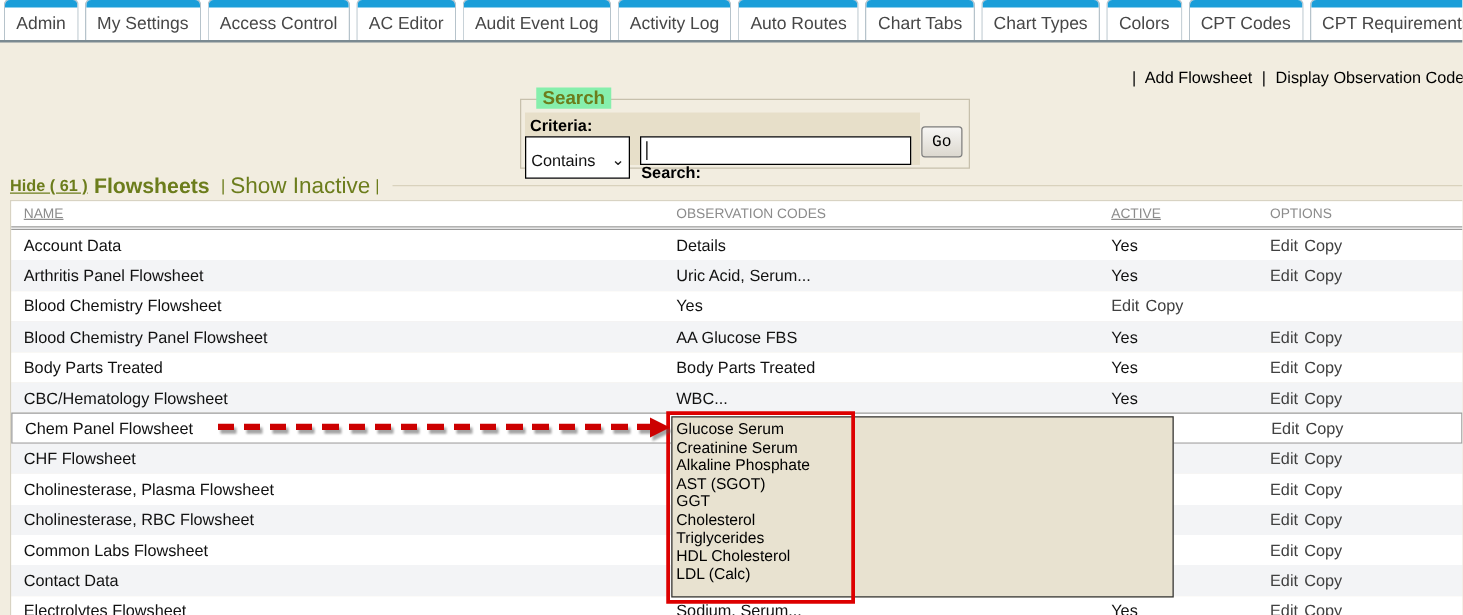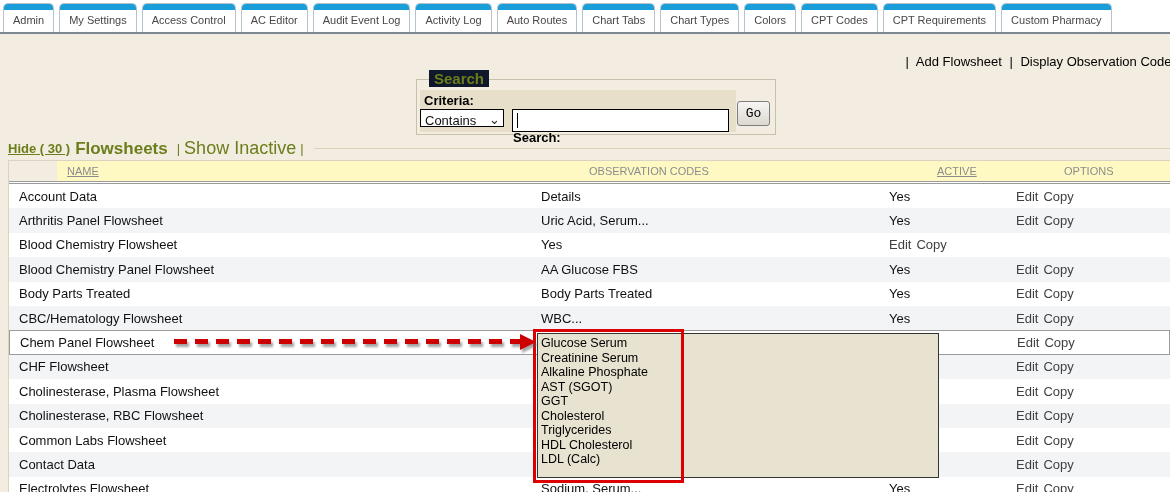--- a/index.html
+++ b/index.html
@@ -22,49 +22,49 @@
     position: absolute; top: 32px; left: 0; width: 1170px; height: 2px;
     background: #7b8a91;
   }
   .tab {
     flex: 0 0 auto;
     border: 1px solid #b6c3cb; border-bottom: none;
     border-radius: 5px 5px 0 0;
     background: #fff; overflow: hidden; cursor: pointer;
   }
   .tab .blue { height: 6px; background: #1a9ed9; }
-  .tab .lbl { padding: 4px 9px 6px; font-size: 11px; color: #474747; text-align: center; }
+  .tab .lbl { padding: 4px 9px 6px; font-size: 14px; color: #474747; text-align: center; }
 
   
   .top-links {
     position: absolute; top: 54px; right: -8px;
     font-size: 13px; color: #000; white-space: nowrap;
   }
   .top-links a { color: #000; cursor: pointer; }
   .top-links .pipe { margin: 0 4px; }
 
   
   .search-box {
     position: absolute; left: 416px; top: 79px; width: 360px; height: 56px;
     border: 1px solid #c7c0ac;
   }
   .search-legend {
     position: absolute; left: 429px; top: 70px;
-    background: #0f172a; padding: 0 5px;
+    background: #86efac; padding: 0 5px;
     font-size: 15px; font-weight: bold; color: #6c7d1c;
   }
   .search-tan {
     position: absolute; left: 420px; top: 90px; width: 316px; height: 42px;
     background: #e7dfc9;
   }
   .search-lab { position: absolute; font-size: 13px; font-weight: bold; color: #000; }
   .lab-criteria { left: 424px; top: 93px; }
   .lab-search  { left: 513px; top: 93px; margin-top: 37px; }
   .criteria-select {
-    position: absolute; left: 420px; top: 109px; width: 84px; height: 18px;
+    position: absolute; left: 420px; top: 109px; width: 84px; height: 34px;
     background: #fff; border: 1px solid #000; font-size: 13px;
     display: flex; align-items: center; justify-content: space-between;
     padding: 4px 3px 0 4px; cursor: pointer;
   }
   .criteria-select .chev { font-size: 13px; color: #222; line-height: 10px; }
   .search-input {
     position: absolute; left: 512px; top: 109px; width: 217px; height: 23px;
     background: #fff; border: 1px solid #000; font-size: 13px; padding-left: 4px;
     font-family: "Liberation Sans", sans-serif;
   }
@@ -87,21 +87,21 @@
   .fs-header .pipe { font-size: 13px; color: #6c7d1c; margin: 0 4px; }
   .fs-header .show-inactive { font-size: 18px; color: #6c7d1c; cursor: pointer; }
   .fs-header .rule { flex: 1; height: 1px; background: #d9d2bd; margin-left: 6px; }
 
   
   .table {
     position: absolute; left: 8px; top: 160px; width: 1162px;
     border-left: 1px solid #d8d3c3; border-top: 1px solid #d8d3c3;
   }
   .grid-cols { display: grid; grid-template-columns: 532px 348px 127px 1fr; align-items: center; }
-  .thead { height: 20px; background: #fef9c3; color: #8c8c8c; font-size: 11px; margin-left: 48px; }
+  .thead { height: 20px; background: #ffffff; color: #8c8c8c; font-size: 11px; }
   .thead .c1 { padding-left: 10px; }
   .thead .und { text-decoration: underline; cursor: pointer; }
   .dline { height: 3px; background: #fff; border-top: 1px solid #9a9a9a; border-bottom: 1px solid #9a9a9a; }
   .row { height: 24.4px; font-size: 13px; color: #111; background: #fff; }
   .row.alt { background: #f3f4f6; }
   .row.hilite { border: 1px solid #9c9c9c; }
   .row .c1 { padding-left: 10px; }
   .optlink { color: #404040; text-decoration: none; cursor: pointer; margin-right: 5px; }
 
   
@@ -201,21 +201,21 @@
 <span class="search-lab lab-search">Search:</span>
 <div class="criteria-select">
   <span>Contains</span>
   <span class="chev">⌄</span>
 </div>
 <input class="search-input" type="text" value="" style="">
 <div class="caret"></div>
 <button class="go-btn">Go</button>
 
 <div class="fs-header">
-  <a class="hide-link">Hide ( 30 )</a>
+  <a class="hide-link">Hide ( 61 )</a>
   <span class="title">Flowsheets</span>
   <span class="pipe">|</span>
   <a class="show-inactive">Show Inactive</a>
   <span class="pipe">|</span>
   <div class="rule"></div>
 </div>
 
 <div class="table">
   <div class="thead grid-cols">
     <span class="c1 und">NAME</span>

